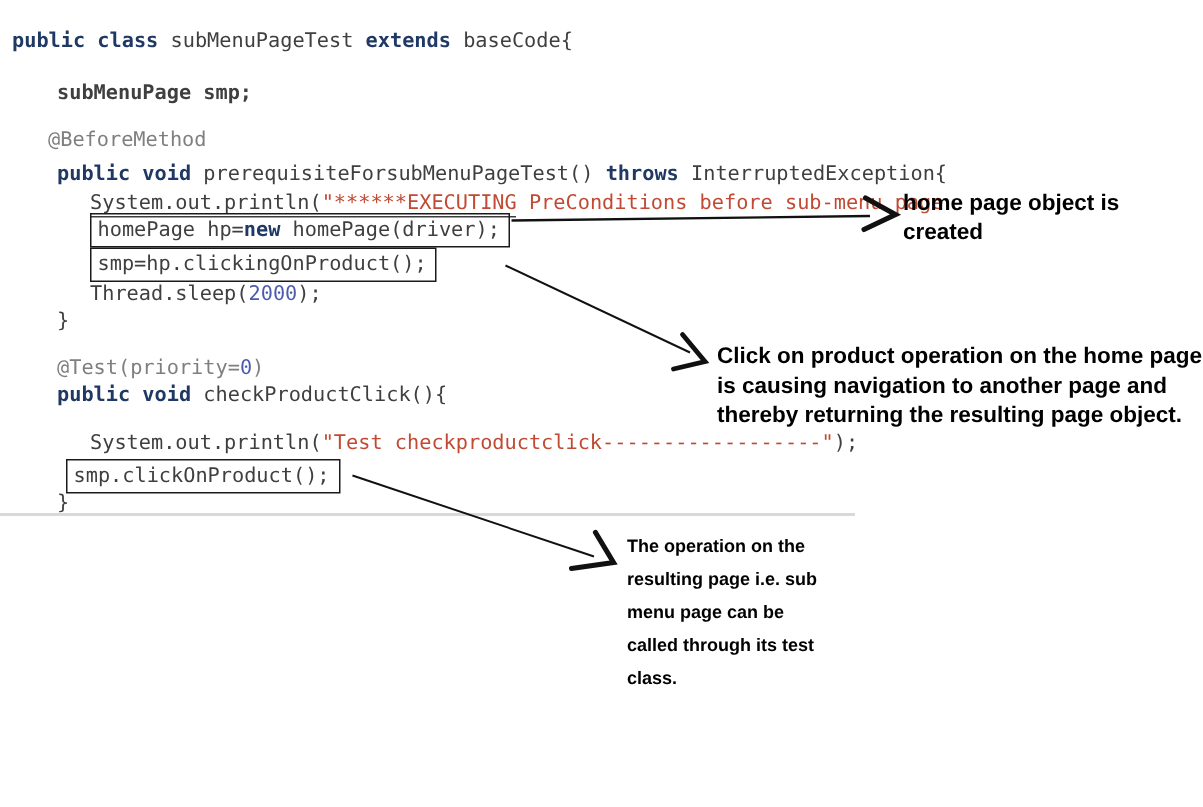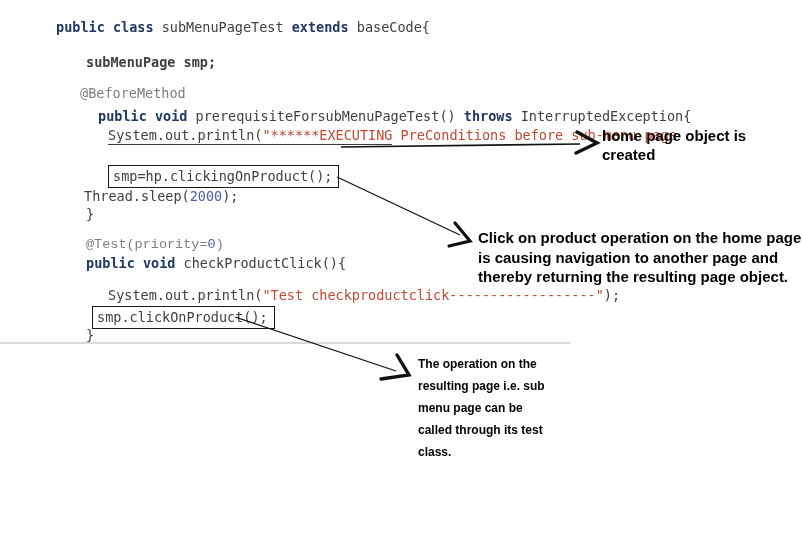--- a/index.html
+++ b/index.html
@@ -10,21 +10,21 @@
   html,body{margin:0;padding:0;background:#fff;}
   .canvas{
     position:relative; width:802px; height:538px; background:#ffffff;
     overflow:hidden; font-family:"DejaVu Sans Mono", monospace;
   }
   #code-area{position:absolute; left:0; top:0; width:802px; height:360px;}
   .code-line{
     position:absolute; left:0; white-space:pre; height:18px; line-height:18px;
     font-size:13.5px; color:var(--plain);
   }
-  .code-line .content{display:inline-block; vertical-align:top;margin-left:48px;}
+  .code-line .content{display:inline-block; vertical-align:top;}
   .code-line .content.boxed{
     border:1px solid var(--box-border); padding:1px 6px 2px 4px;
     background:transparent;
   }
   .kw{color:var(--keyword); font-weight:bold;}
   .pl{color:var(--plain);}
   .an{color:var(--comment-gray);}
   .st{color:var(--string-red);}
   .nu{color:var(--number-blue);}
   .u{border-bottom:1px solid #3c3c3c; padding-bottom:1px;}
@@ -40,26 +40,27 @@
 </style>
 </head>
 <body>
 
 <div class="canvas">
 
   <div id="code-area">
       <div class="code-line" style="top: 18px; padding-left: 8px;"><span class="content"><span class="kw">public class </span><span class="pl">subMenuPageTest </span><span class="kw">extends</span><span class="pl"> baseCode{</span></span></div>
       <div class="code-line" style="top: 53px; padding-left: 38px; font-weight: bold;"><span class="content"><span class="pl">subMenuPage smp;</span></span></div>
       <div class="code-line" style="top: 84px; padding-left: 32px;"><span class="content"><span class="an">@BeforeMethod</span></span></div>
-      <div class="code-line" style="top: 107px; padding-left: 50px;"><span class="content"><span class="kw">public void </span><span class="pl">prerequisiteForsubMenuPageTest() </span><span class="kw">throws</span><span class="pl"> InterruptedException{</span></span></div>
+      <div class="code-line" style="top: 107px; padding-left: 38px;"><span class="content"><span class="kw">public void </span><span class="pl">prerequisiteForsubMenuPageTest() </span><span class="kw">throws</span><span class="pl"> InterruptedException{</span></span></div>
       <div class="code-line" style="top: 126px; padding-left: 60px;"><span class="content"><span class="pl u">System.out.println(</span><span class="st u">"******EXECUTING</span><span class="st"> PreConditions before sub-menu page</span></span></div>
+      <div class="code-line" style="top: 142px; padding-left: 60px;"><span class="content boxed"><span class="pl">homePage hp=</span><span class="kw">new</span><span class="pl"> homePage(driver);</span></span></div>
       <div class="code-line" style="top: 165px; padding-left: 60px; text-align: right;"><span class="content boxed"><span class="pl">smp=hp.clickingOnProduct();</span></span></div>
-      <div class="code-line" style="top: 187px; padding-left: 36px;"><span class="content"><span class="pl">Thread.sleep(</span><span class="nu">2000</span><span class="pl">);</span></span></div>
+      <div class="code-line" style="top: 187px; padding-left: 60px;"><span class="content"><span class="pl">Thread.sleep(</span><span class="nu">2000</span><span class="pl">);</span></span></div>
       <div class="code-line" style="top: 205px; padding-left: 38px;"><span class="content"><span class="pl">}</span></span></div>
-      <div class="code-line" style="top: 236px; padding-left: 38px; font-family: Liberation Mono, monospace;"><span class="content"><span class="an">@Test(priority=</span><span class="nu">0</span><span class="an">)</span></span></div>
+      <div class="code-line" style="top: 236px; padding-left: 38px;"><span class="content"><span class="an">@Test(priority=</span><span class="nu">0</span><span class="an">)</span></span></div>
       <div class="code-line" style="top: 254px; padding-left: 38px; text-align: center;"><span class="content"><span class="kw">public void </span><span class="pl">checkProductClick(){</span></span></div>
       <div class="code-line" style="top: 286px; padding-left: 60px;"><span class="content"><span class="pl">System.out.println(</span><span class="st">"Test checkproductclick------------------"</span><span class="pl">);</span></span></div>
       <div class="code-line" style="top: 306px; padding-left: 44px;"><span class="content boxed"><span class="pl">smp.clickOnProduct();</span></span></div>
       <div class="code-line" style="top: 326px; padding-left: 38px;"><span class="content"><span class="pl">}</span></span></div>
     </div>
 
   <div id="divider"></div>
 
   <svg id="arrows" viewBox="0 0 802 538" xmlns="http://www.w3.org/2000/svg">
     <g stroke="#111111" fill="none">

